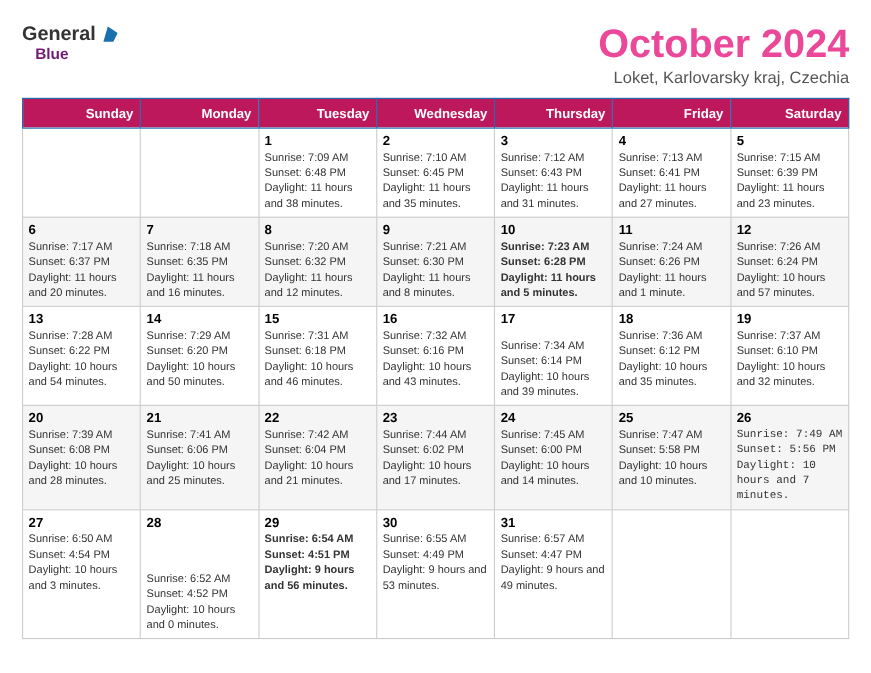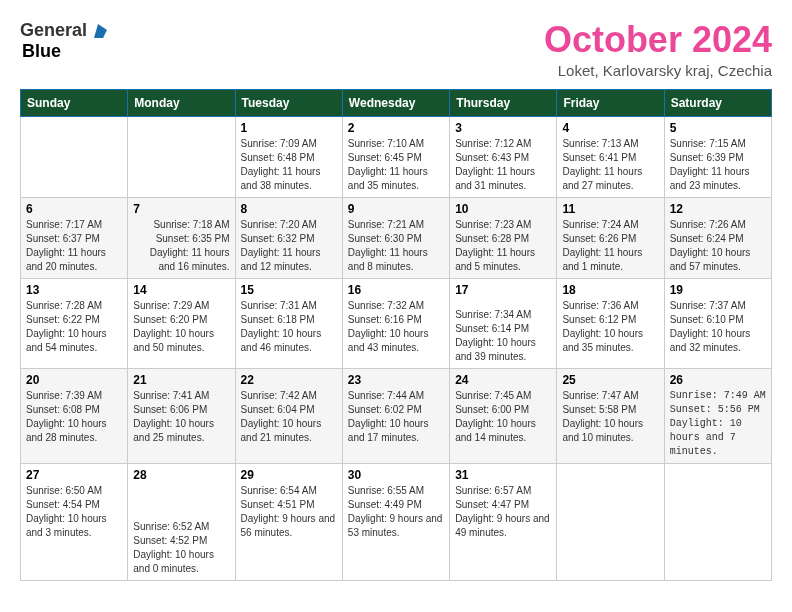--- a/index.html
+++ b/index.html
@@ -38,23 +38,23 @@
       font-size: 15px;
       color: #555;
       margin-top: 2px;
     }
     .calendar {
       width: 100%;
       border-collapse: collapse;
       font-size: 11px;
     }
     .calendar th {
-      background: #14532d;
+      background: #be185d;
       color: #fff;
-      text-align: left;
+      text-align: right;
       padding: 6px 6px;
       font-size: 12px;
       font-weight: bold;
       border: 1px solid #1a6faf;
     }
     .calendar td {
       border: 1px solid #ccc;
       vertical-align: top;
       padding: 4px 5px;
       width: 107px;
@@ -87,21 +87,21 @@
 
 <div class="header-area">
   <div class="logo">
     <div class="logo-row">
       <span style="font-size:18px;font-weight:bold;color:#333;">General</span>
       <svg width="18" height="18" viewBox="0 0 18 18" style="margin-left:2px;">
         <polygon points="5,16 14,16 18,8 9,2" fill="#1a6faf"></polygon>
       </svg>
     </div>
     <div>
-      <span style="font-size:18px;font-weight:bold;color:#000000;margin-left:2px;">Blue</span>
+      <span style="font-size:14px;font-weight:bold;color:#701a75;margin-left:12px;">Blue</span>
     </div>
   </div>
   <div class="title-area">
     <div class="month-title">October 2024</div>
     <div class="location-title">Loket, Karlovarsky kraj, Czechia</div>
   </div>
 </div>
 
 <table class="calendar">
   <thead>
@@ -152,39 +152,39 @@
       </tr>
       <tr>
         <td>
           <span class="day-num">6</span>
           <div class="day-detail" style="white-space: pre-line;">Sunrise: 7:17 AM
 Sunset: 6:37 PM
 Daylight: 11 hours and 20 minutes.</div>
         </td>
         <td>
           <span class="day-num">7</span>
-          <div class="day-detail" style="white-space: pre-line; text-align: right;">Sunrise: 7:18 AM
+          <div class="day-detail" style="white-space: pre-line;">Sunrise: 7:18 AM
 Sunset: 6:35 PM
 Daylight: 11 hours and 16 minutes.</div>
         </td>
         <td>
           <span class="day-num">8</span>
           <div class="day-detail" style="white-space: pre-line;">Sunrise: 7:20 AM
 Sunset: 6:32 PM
 Daylight: 11 hours and 12 minutes.</div>
         </td>
         <td>
           <span class="day-num">9</span>
           <div class="day-detail" style="white-space: pre-line;">Sunrise: 7:21 AM
 Sunset: 6:30 PM
 Daylight: 11 hours and 8 minutes.</div>
         </td>
         <td>
           <span class="day-num">10</span>
-          <div class="day-detail" style="white-space: pre-line;">Sunrise: 7:23 AM
+          <div class="day-detail" style="white-space: pre-line; font-weight: bold;">Sunrise: 7:23 AM
 Sunset: 6:28 PM
 Daylight: 11 hours and 5 minutes.</div>
         </td>
         <td>
           <span class="day-num">11</span>
           <div class="day-detail" style="white-space: pre-line;">Sunrise: 7:24 AM
 Sunset: 6:26 PM
 Daylight: 11 hours and 1 minute.</div>
         </td>
         <td>
@@ -290,21 +290,21 @@
 Daylight: 10 hours and 3 minutes.</div>
         </td>
         <td>
           <span class="day-num">28</span>
           <div class="day-detail" style="white-space: pre-line; margin-top: 38px;">Sunrise: 6:52 AM
 Sunset: 4:52 PM
 Daylight: 10 hours and 0 minutes.</div>
         </td>
         <td>
           <span class="day-num">29</span>
-          <div class="day-detail" style="white-space: pre-line;">Sunrise: 6:54 AM
+          <div class="day-detail" style="white-space: pre-line; font-weight: bold;">Sunrise: 6:54 AM
 Sunset: 4:51 PM
 Daylight: 9 hours and 56 minutes.</div>
         </td>
         <td>
           <span class="day-num">30</span>
           <div class="day-detail" style="white-space: pre-line;">Sunrise: 6:55 AM
 Sunset: 4:49 PM
 Daylight: 9 hours and 53 minutes.</div>
         </td>
         <td>

